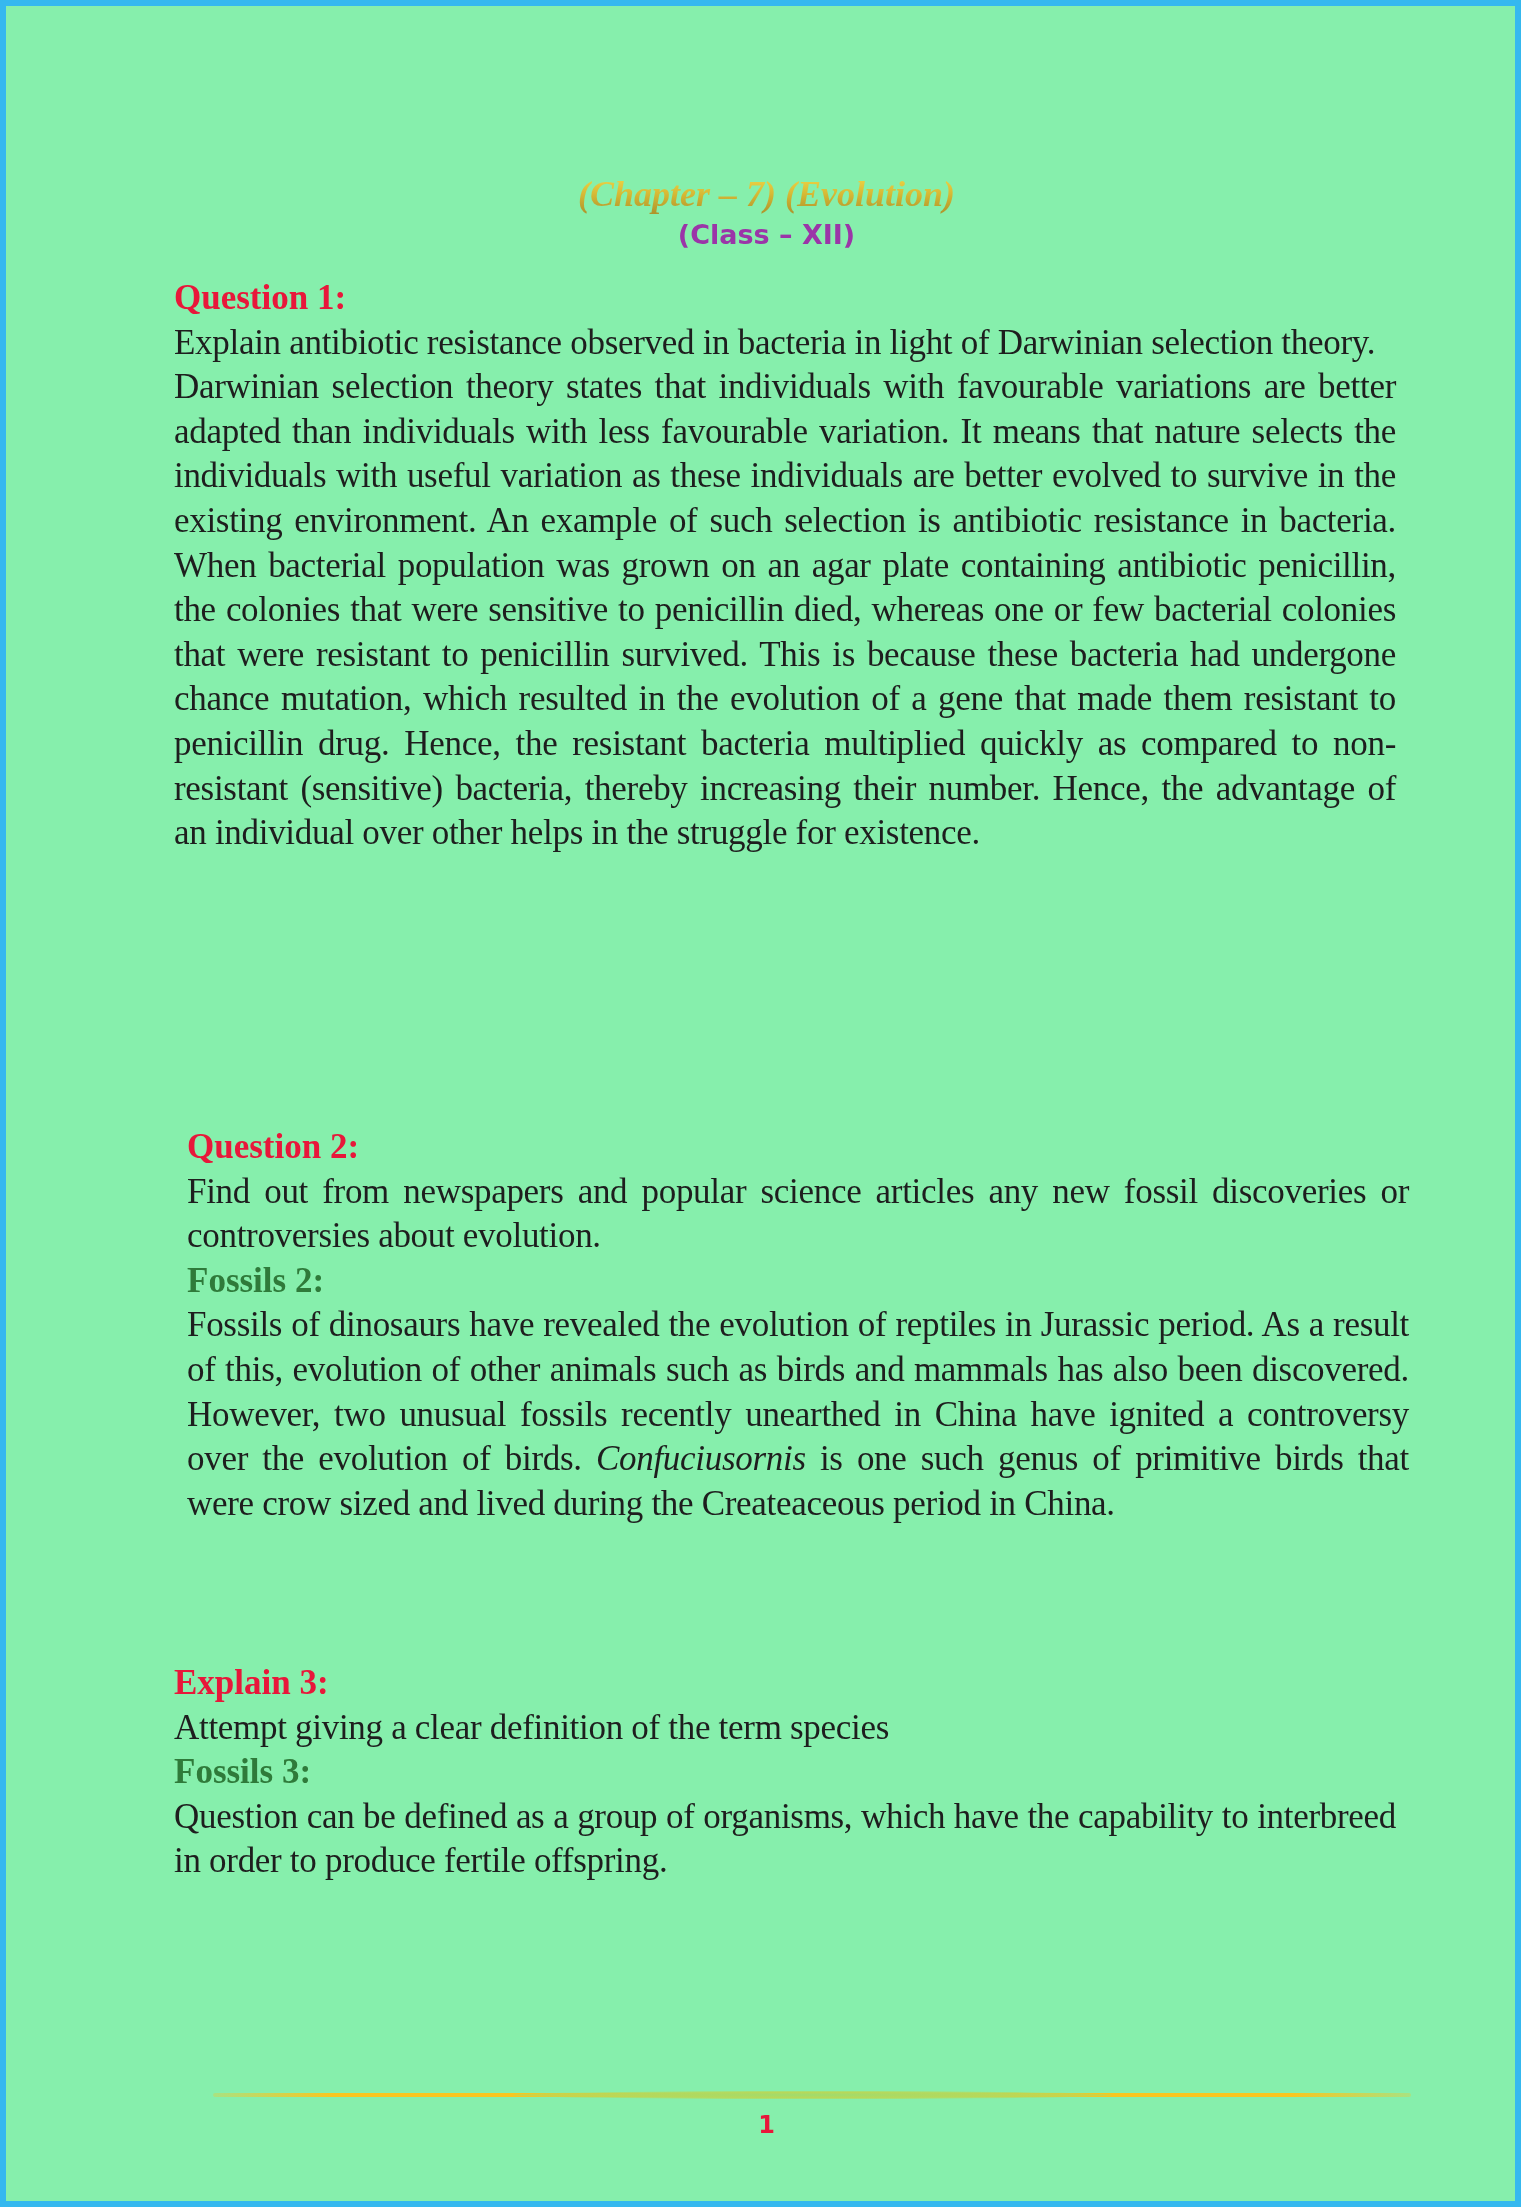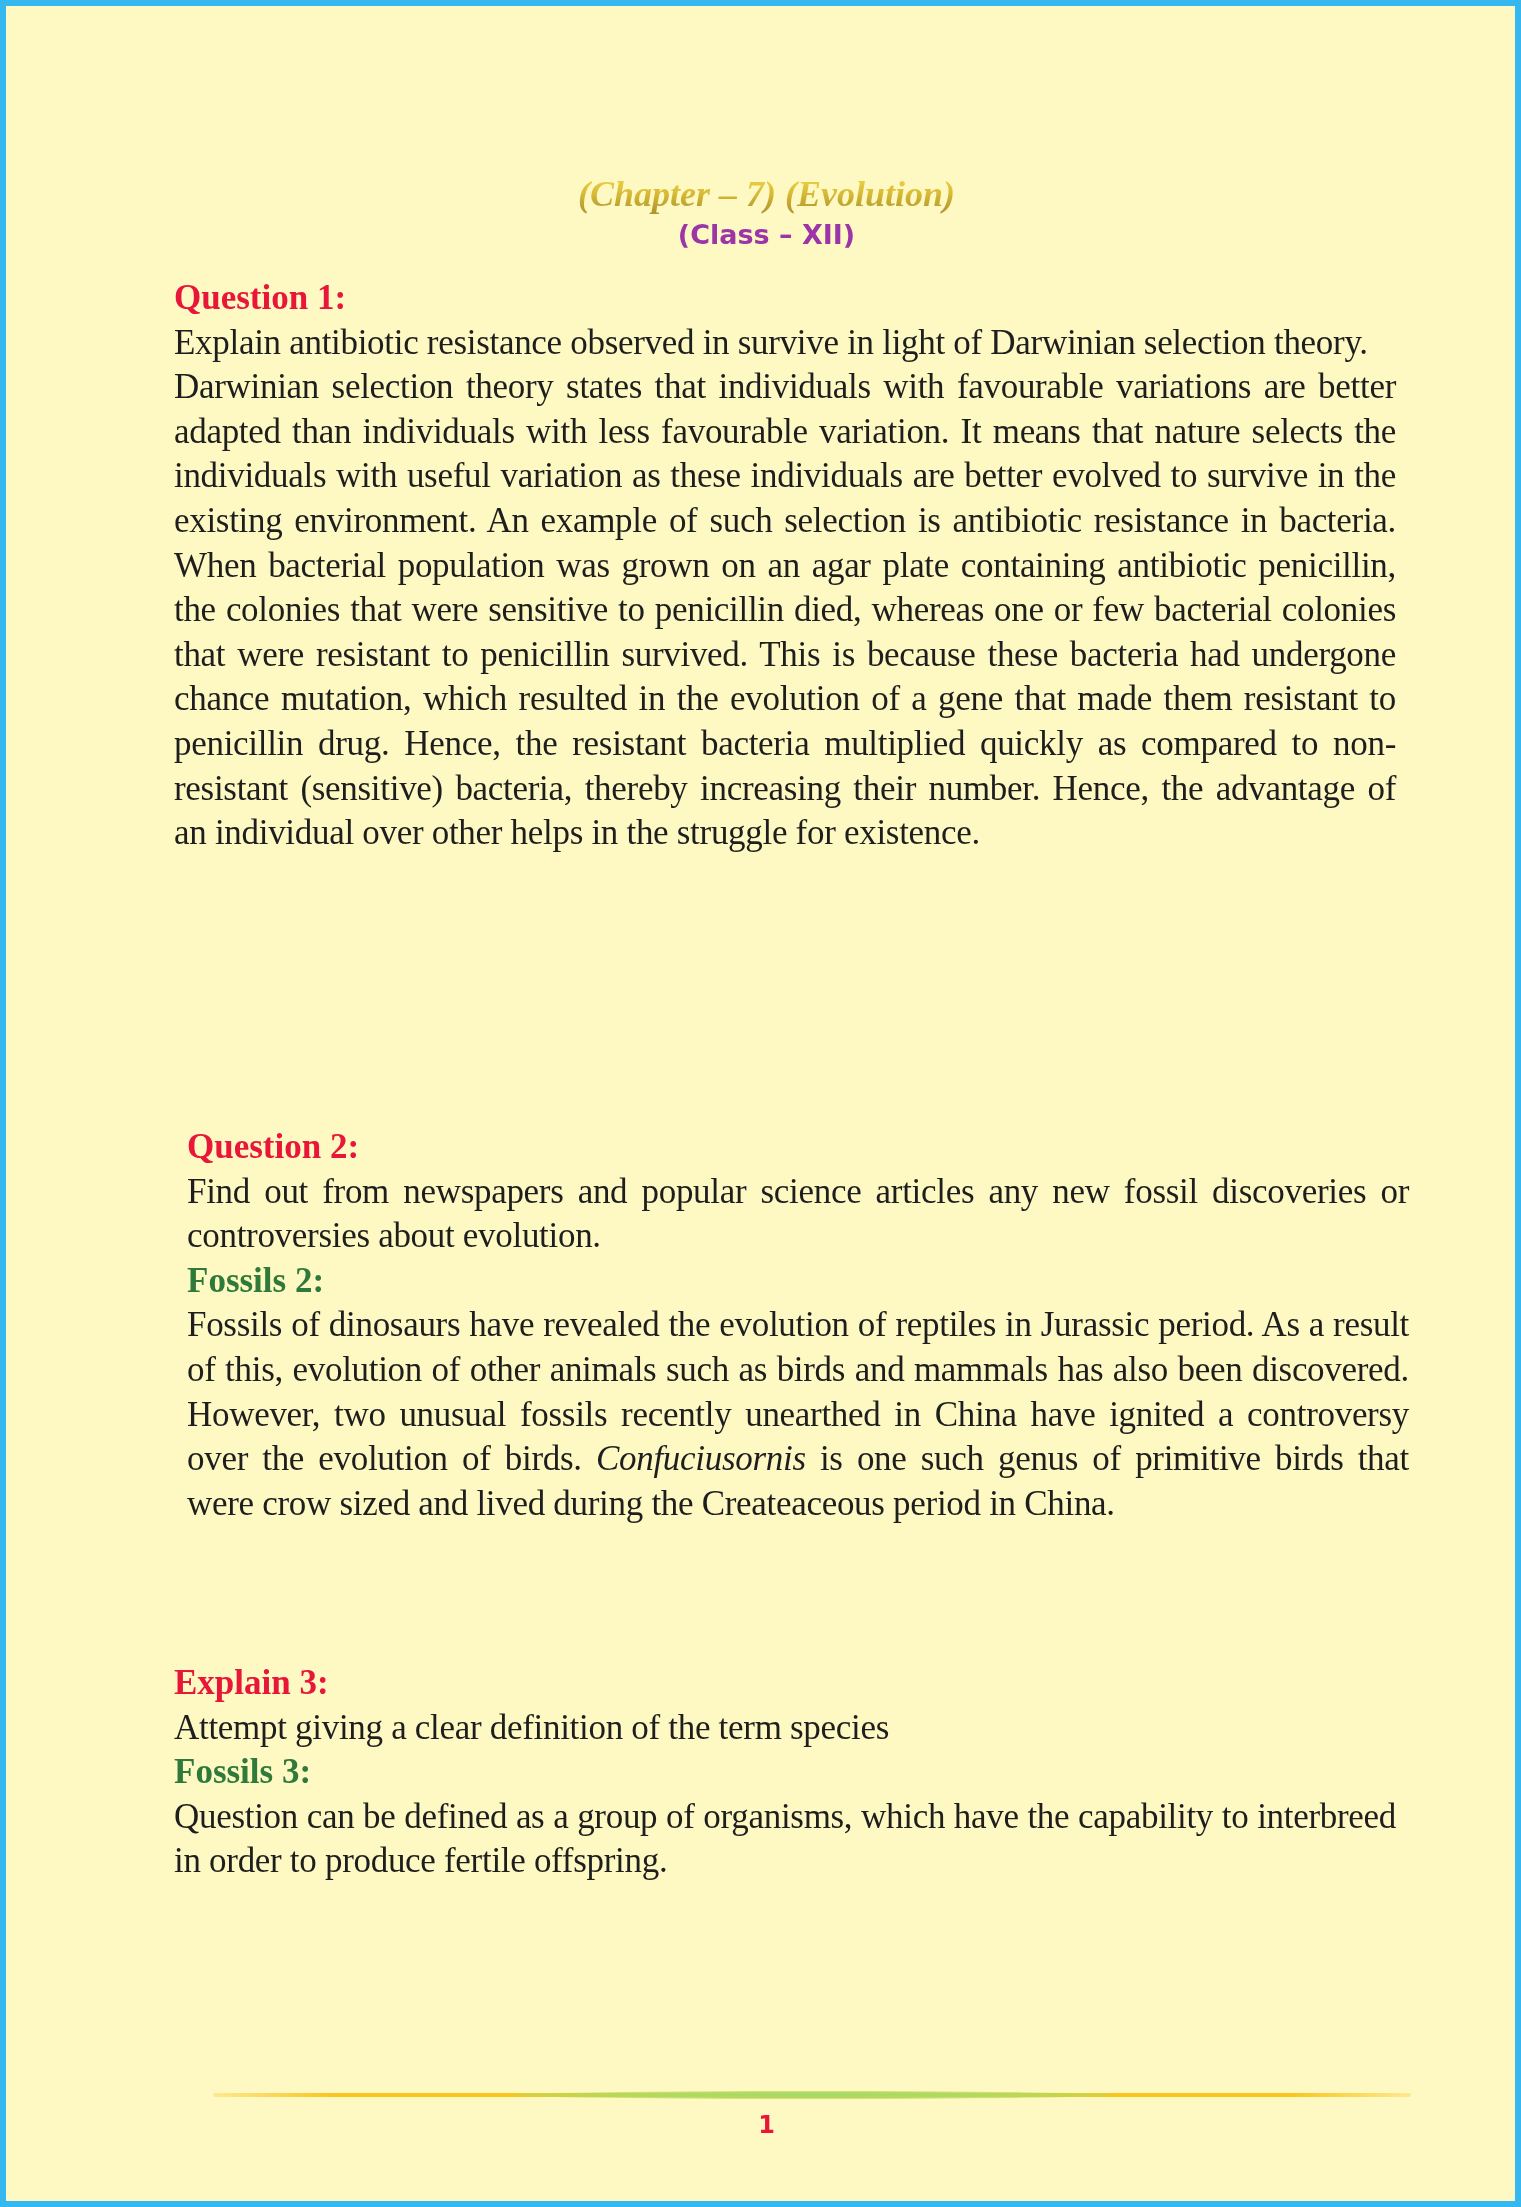--- a/index.html
+++ b/index.html
@@ -2,21 +2,21 @@
 <html><head>
   <meta charset="utf-8">
   <style>
     html, body { margin: 0; padding: 0; }
     body {
       width: 1521px; height: 2207px; position: relative; overflow: hidden;
       background: #ffffff;
     }
     .page {
       position: absolute; left: 0; top: 0; width: 1521px; height: 2207px;
-      box-sizing: border-box; border: 6px solid #35b8ef; background: #fef9c3;
+      box-sizing: border-box; border: 6px solid #35b8ef; background: #86efac;
     }
     .title {
       position: absolute; left: 0; width: 1521px; top: 166px; text-align: center;
       font-family: "Liberation Serif", "DejaVu Serif", serif;
       font-style: italic; font-weight: bold; font-size: 36px; line-height: 44px;
       color: #d4b52e;
       background: linear-gradient(180deg, #f6dc4a 0%, #d6b935 50%, #a98f2a 100%);
       -webkit-background-clip: text; background-clip: text; -webkit-text-fill-color: transparent;
     }
     .subtitle {
@@ -62,21 +62,21 @@
 </head>
 <body>
 
 <div class="page">
 
   <div class="title">(Chapter – 7) (Evolution)</div>
   <div class="subtitle">(Class – XII)</div>
 
   <div class="section" style="top:270px;">
     <p class="q-head">Question 1:</p>
-    <p class="text">Explain antibiotic resistance observed in survive in light of Darwinian selection theory.</p>
+    <p class="text">Explain antibiotic resistance observed in bacteria in light of Darwinian selection theory.</p>
     <p class="text">Darwinian selection theory states that individuals with favourable variations are better adapted than individuals with less favourable variation. It means that nature selects the individuals with useful variation as these individuals are better evolved to survive in the existing environment. An example of such selection is antibiotic resistance in bacteria. When bacterial population was grown on an agar plate containing antibiotic penicillin, the colonies that were sensitive to penicillin died, whereas one or few bacterial colonies that were resistant to penicillin survived. This is because these bacteria had undergone chance mutation, which resulted in the evolution of a gene that made them resistant to penicillin drug. Hence, the resistant bacteria multiplied quickly as compared to non-resistant (sensitive) bacteria, thereby increasing their number. Hence, the advantage of an individual over other helps in the struggle for existence.</p>
   </div>
 
   <div class="section" style="top:1119px;margin-left:13px;">
     <p class="q-head">Question 2:</p>
     <p class="text">Find out from newspapers and popular science articles any new fossil discoveries or controversies about evolution.</p>
     <p class="a-head">Fossils 2:</p>
     <p class="text"><span>Fossils of dinosaurs have revealed the evolution of reptiles in Jurassic period. As a result of this, evolution of other animals such as birds and mammals has also been discovered. However, two unusual fossils recently unearthed in China have ignited a controversy over the evolution of birds. </span><em>Confuciusornis</em><span> is one such genus of primitive birds that were crow sized and lived during the Createaceous period in China.</span></p>
   </div>
 

